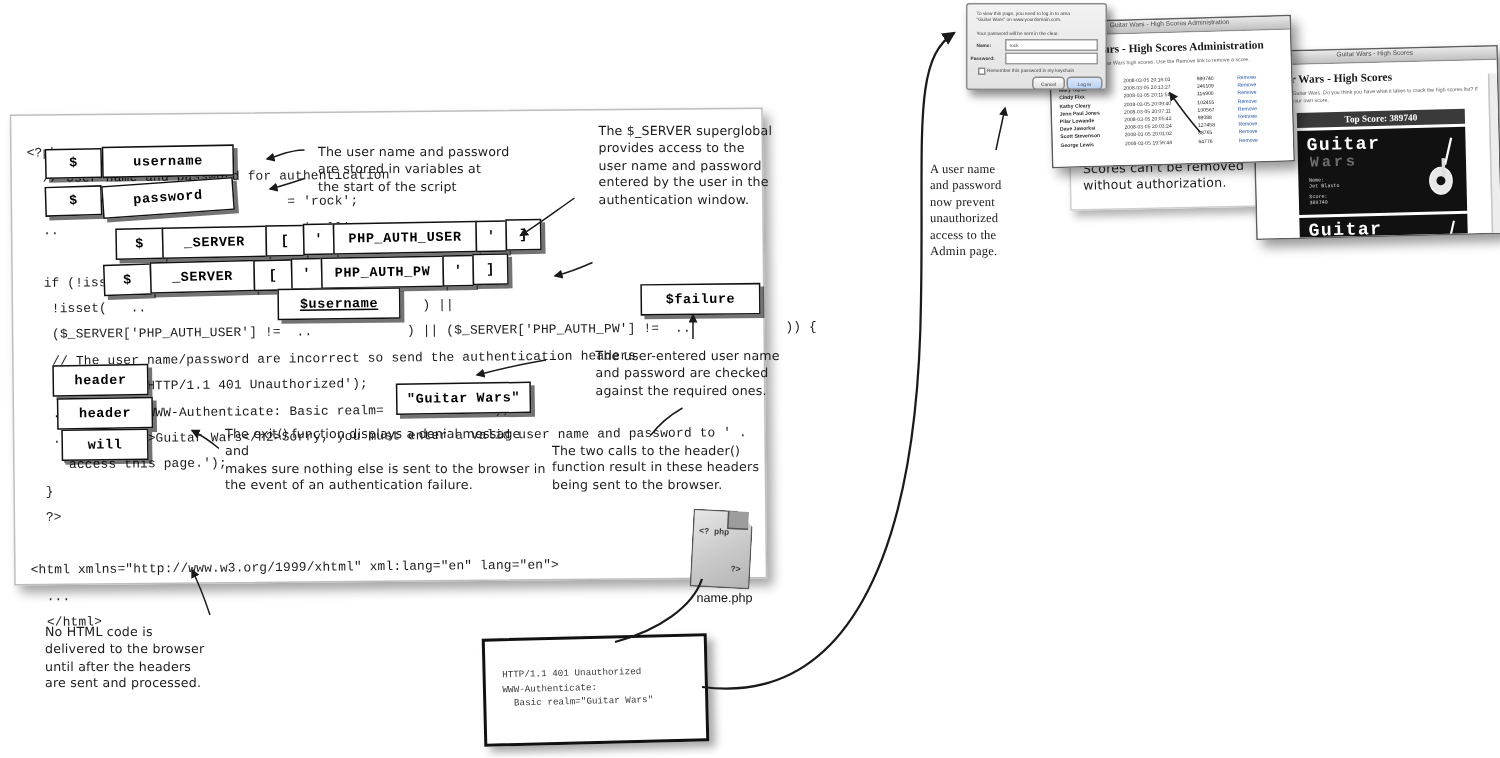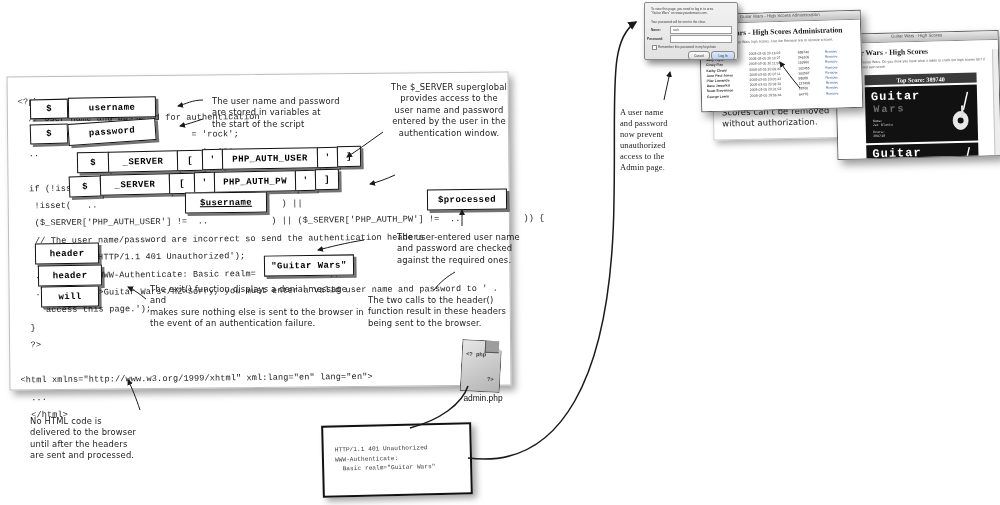--- a/index.html
+++ b/index.html
@@ -156,31 +156,31 @@
 
 <div class="tile" style="left:69px;  top:176px; width:30px; height:19px; transform:rotate(-2deg);">$</div>
 <div class="tile" style="left:100px; top:174px; width:68px; height:19px; transform:rotate(-1.4deg);">_SERVER</div>
 <div class="tile" style="left:169px; top:173px; width:24px; height:19px; transform:rotate(-1.2deg);">[</div>
 <div class="tile" style="left:194px; top:172px; width:19px; height:19px; transform:rotate(-1deg);">'</div>
 <div class="tile" style="left:214px; top:171px; width:80px; height:19px; transform:rotate(-1deg);">PHP_AUTH_PW</div>
 <div class="tile" style="left:295px; top:170px; width:19px; height:19px; transform:rotate(-1deg);">'</div>
 <div class="tile" style="left:315px; top:169px; width:22px; height:19px; transform:rotate(-1deg);">]</div>
 
 <div class="tile" style="left:185px; top:192px; width:80px; height:19px; transform:rotate(-0.6deg);text-decoration:underline;">$username</div>
-<div class="tile" style="left:427px; top:189px; width:78px; height:19px; transform:rotate(-0.6deg);">$processed</div>
+<div class="tile" style="left:427px; top:189px; width:78px; height:19px; transform:rotate(-0.6deg);">$failure</div>
 
 <div class="tile" style="left:35px;  top:243px; width:62px; height:19px; transform:rotate(-0.8deg);">header</div>
 <div class="tile" style="left:38px;  top:265px; width:62px; height:19px; transform:rotate(-0.8deg);">header</div>
 <div class="tile" style="left:41px;  top:286px; width:56px; height:19px; transform:rotate(-0.8deg);">will</div>
 <div class="tile" style="left:264px; top:255px; width:88px; height:19px; transform:rotate(-0.8deg);">"Guitar Wars"</div>
 
 <div class="note" style="left:212px; top:96px;  width:150px;">The user name and password
 are stored in variables at
 the start of the script</div>
-<div class="note" style="left:378px; top:82px;  width:142px;text-align:center;">The $_SERVER superglobal
+<div class="note" style="left:399px; top:82px;  width:142px;">The $_SERVER superglobal
 provides access to the
 user name and password
 entered by the user in the
 authentication window.</div>
 <div class="note" style="left:397px; top:232px; width:150px;">The user-entered user name
 and password are checked
 against the required ones.</div>
 <div class="note" style="left:150px; top:284px; width:215px;">The exit() function displays a denial message and
 makes sure nothing else is sent to the browser in
 the event of an authentication failure.</div>
@@ -207,21 +207,21 @@
   <pre id="headers-text">HTTP/1.1 401 Unauthorized
 WWW-Authenticate:
   Basic realm="Guitar Wars"</pre>
 </div>
 
 <div id="file-icon">
   <div id="file-shape"></div>
   <div id="file-fold"></div>
   <div class="file-tag" style="left:5px;top:11px;transform:rotate(3deg);">&lt;? php</div>
   <div class="file-tag" style="left:26px;top:36px;transform:rotate(3deg);">?&gt;</div>
-  <div id="file-label">admin.php</div>
+  <div id="file-label">name.php</div>
 </div>
 
 <div class="win" style="left:836px;top:32px;width:162px;height:124px;transform:rotate(-1.4deg);">
   <div class="win-bar">
     <div class="win-bar-title">Guitar Wars - High Scores</div>
   </div>
   <div class="win-body">
     <div class="win-h1" style="position:absolute;left:6px;top:5px;">Guitar Wars - High Scores</div>
     <div class="win-sub" style="position:absolute;left:6px;top:17px;width:148px;">Welcome to Guitar Wars. Do you think you have what it takes to crack the high scores list? If so, just add your own score.</div>
     <div class="gw-topbar" style="position:absolute;left:28px;top:32px;width:112px;">Top Score: 389740</div>

